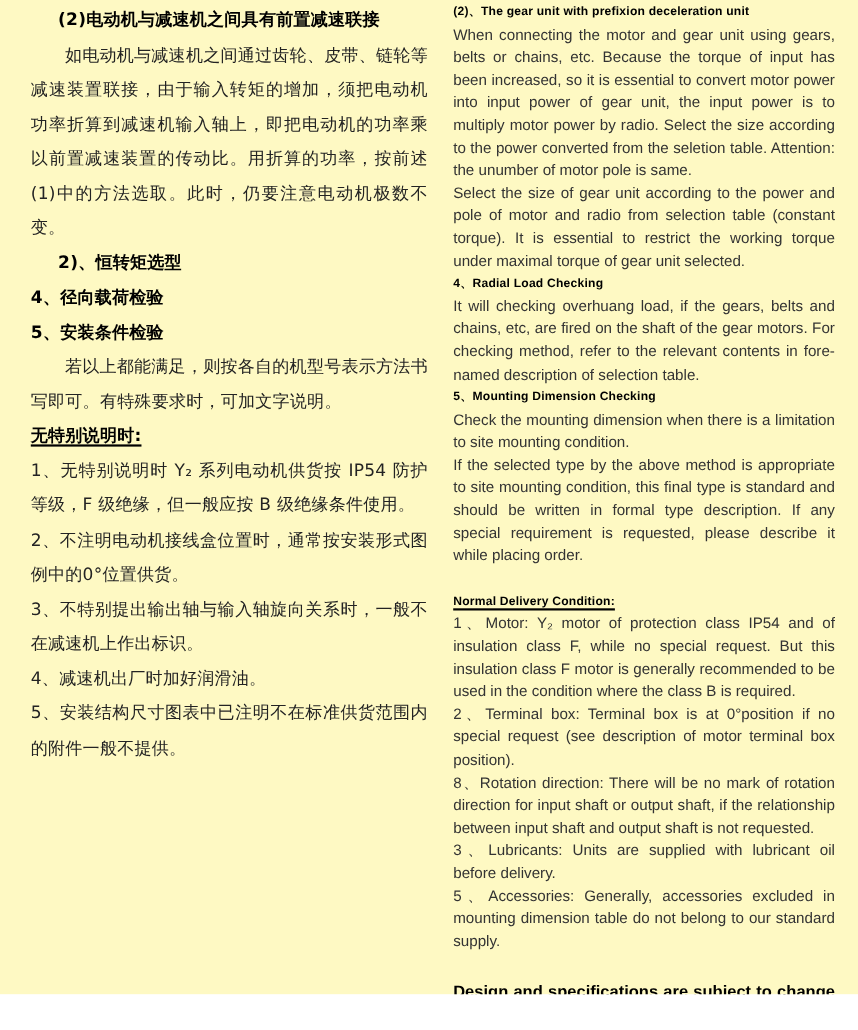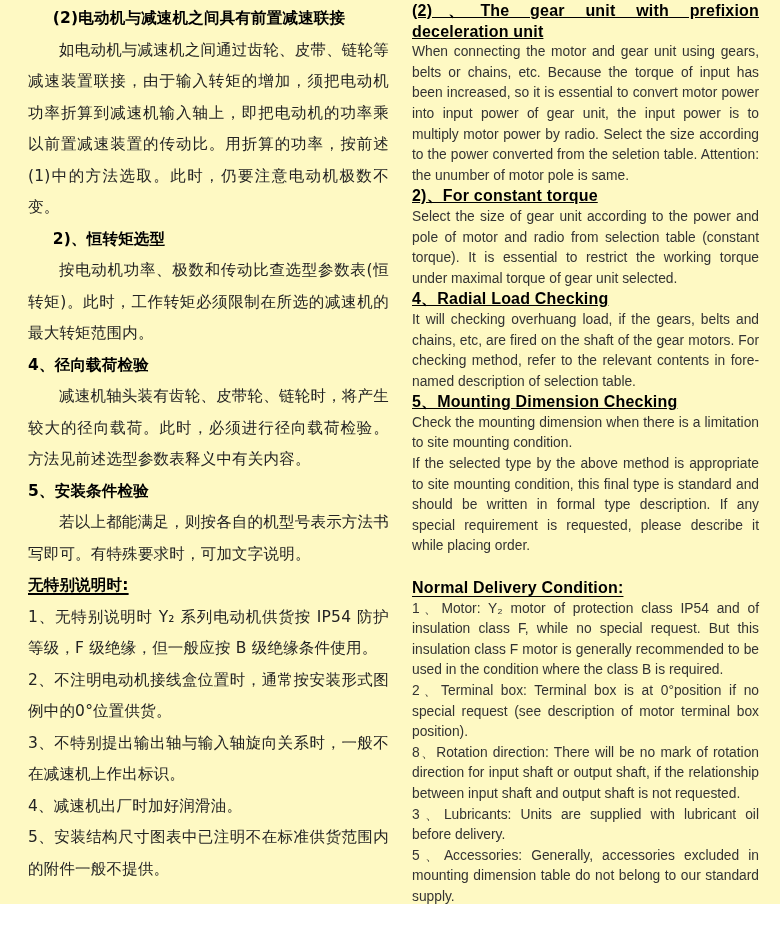--- a/index.html
+++ b/index.html
@@ -47,49 +47,46 @@
   .t-pi { text-indent: 2em; }
   .t-p  { }
   .t-gap { height: 21px; }
   .t-final {
     font-weight: bold;
     color: #000000;
     font-size: 15px;
     line-height: 23.5px;
     padding-top: 3px;
   }
-  .col-right .t-h { font-size: 16px; letter-spacing: 0.2px; text-decoration: underline; }
+  .col-right .t-h { font-size: 11px; letter-spacing: 0.2px; }
   .u { text-decoration: underline; text-underline-offset: 3px; text-decoration-thickness: 1.5px; }
 </style>
 </head>
 <body>
 
 <div class="page">
   <div class="col col-left">
 
   <div class="blk t-hi">(2)电动机与减速机之间具有前置减速联接</div>
       <div class="blk t-pi">如电动机与减速机之间通过齿轮、皮带、链轮等减速装置联接，由于输入转矩的增加，须把电动机功率折算到减速机输入轴上，即把电动机的功率乘以前置减速装置的传动比。用折算的功率，按前述(1)中的方法选取。此时，仍要注意电动机极数不变。</div>
       <div class="blk t-hi">2)、恒转矩选型</div>
-      <div class="blk t-pi">按电动机功率、极数和传动比查选型参数表(恒转矩)。此时，工作转矩必须限制在所选的减速机的最大转矩范围内。</div>
       <div class="blk t-h">4、径向载荷检验</div>
-      <div class="blk t-pi">减速机轴头装有齿轮、皮带轮、链轮时，将产生较大的径向载荷。此时，必须进行径向载荷检验。方法见前述选型参数表释义中有关内容。</div>
       <div class="blk t-h">5、安装条件检验</div>
       <div class="blk t-pi">若以上都能满足，则按各自的机型号表示方法书写即可。有特殊要求时，可加文字说明。</div>
       <div class="blk t-h u">无特别说明时:</div>
       <div class="blk t-p">1、无特别说明时 Y₂ 系列电动机供货按 IP54 防护等级，F 级绝缘，但一般应按 B 级绝缘条件使用。</div>
       <div class="blk t-p">2、不注明电动机接线盒位置时，通常按安装形式图例中的0°位置供货。</div>
       <div class="blk t-p">3、不特别提出输出轴与输入轴旋向关系时，一般不在减速机上作出标识。</div>
       <div class="blk t-p">4、减速机出厂时加好润滑油。</div>
       <div class="blk t-p">5、安装结构尺寸图表中已注明不在标准供货范围内的附件一般不提供。</div>
     </div>
   <div class="col col-right">
 
   <div class="blk t-h">(2)、The gear unit with prefixion deceleration unit</div>
       <div class="blk t-p">When connecting the motor and gear unit using gears, belts or chains, etc. Because the torque of input has been increased, so it is essential to convert motor power into input power of gear unit, the input power is to multiply motor power by radio. Select the size according to the power converted from the seletion table. Attention: the unumber of motor pole is same.</div>
-      <div class="blk t-h">2)、For constant torque</div>
       <div class="blk t-p">Select the size of gear unit according to the power and pole of motor and radio from selection table (constant torque). It is essential to restrict the working torque under maximal torque of gear unit selected.</div>
       <div class="blk t-h">4、Radial Load Checking</div>
       <div class="blk t-p">It will checking overhuang load, if the gears, belts and chains, etc, are fired on the shaft of the gear motors. For checking method, refer to the relevant contents in fore-named description of selection table.</div>
       <div class="blk t-h">5、Mounting Dimension Checking</div>
       <div class="blk t-p">Check the mounting dimension when there is a limitation to site mounting condition.</div>
       <div class="blk t-p">If the selected type by the above method is appropriate to site mounting condition, this final type is standard and should be written in formal type description. If any special requirement is requested, please describe it while placing order.</div>
       <div class="blk t-gap"></div>
       <div class="blk t-h u">Normal Delivery Condition:</div>
       <div class="blk t-p">1、Motor:  Y₂ motor of protection class IP54 and of insulation class F, while no special request. But this insulation class F motor is generally recommended to be used in the condition where the class B is required.</div>
       <div class="blk t-p">2、Terminal box:  Terminal box is at 0°position if no special request  (see description of motor terminal box position).</div>

